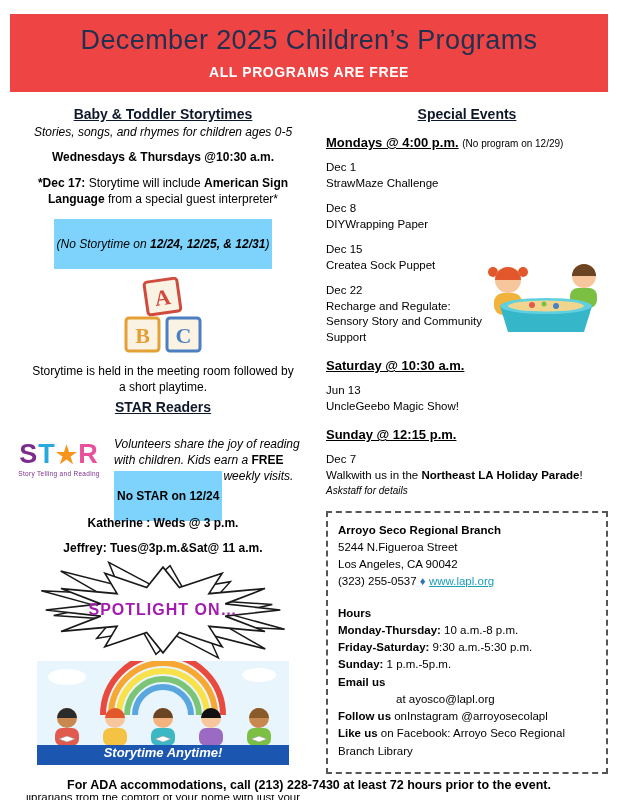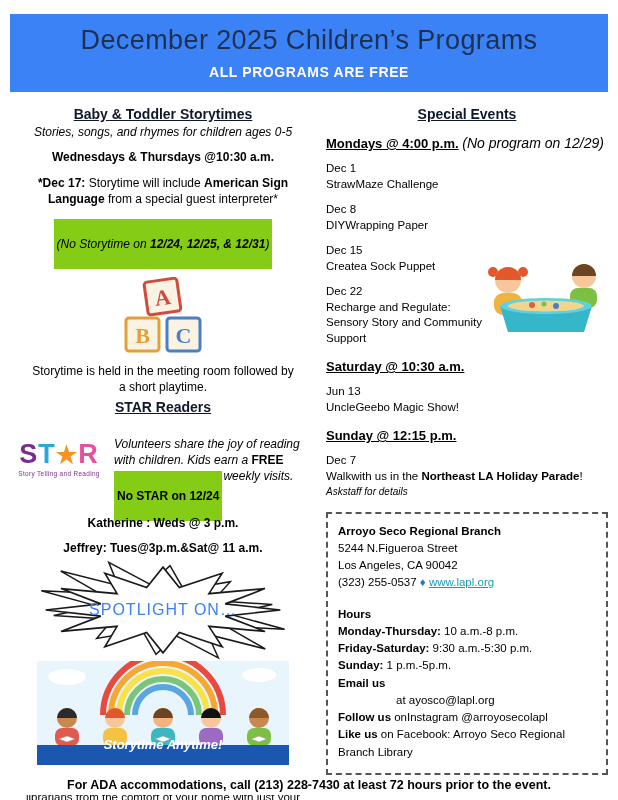--- a/index.html
+++ b/index.html
@@ -2,24 +2,24 @@
 <html><head>
 <meta charset="utf-8">
 <style>
   * { margin:0; padding:0; box-sizing:border-box; }
   html,body { width:618px; height:800px; }
   body {
     font-family:"Liberation Sans", sans-serif;
     background:#ffffff; color:#000; overflow:hidden; position:relative;
   }
   .b { font-weight:bold; }
-  .highlight { background:#84cc16; padding:18px 3px; }
+  .highlight { background:#7dd3fc; padding:18px 3px; }
 
   
-  .banner { margin:14px 10px 0 10px; background:#3b82f6; text-align:center; padding:11px 0 12px; }
+  .banner { margin:14px 10px 0 10px; background:#ef4444; text-align:center; padding:11px 0 12px; }
   .banner-title { font-size:27px; color:#1F3050; letter-spacing:.4px; }
   .banner-subtitle { font-size:14px; color:#fff; font-weight:bold; margin-top:8px; letter-spacing:.6px; }
 
   
   .columns { display:flex; gap:12px; padding:10px 10px 0 12px; align-items:flex-start; }
   .col-left { width:302px; text-align:center; }
   .col-right { width:282px; position:relative; text-align:left; }
 
   .heading { color:#0f172a; font-weight:bold; text-decoration:underline; font-size:14px; margin-top:4px; }
   .center { text-align:center; }
@@ -41,34 +41,34 @@
   .star-caption { font-size:6.5px; color:#7B2D8E; margin-top:2px; letter-spacing:.3px; }
   .star-desc { font-style:italic; font-size:12px; line-height:1.3; width:198px; }
   .star-desc .ni { font-style:normal; }
   .no-star-line { margin-top:5px; }
   .no-star-line .highlight { font-style:normal; font-weight:bold; font-size:12px; }
 
   .line { font-size:12px; margin-top:11px; }
 
   .burst-wrap { position:relative; width:248px; height:102px; margin:4px auto 0; }
   .burst-label { position:absolute; left:50%; top:50%; transform:translate(-50%,-50%);
-    color:#3b82f6; font-weight:normal; font-size:16px; letter-spacing:1px; white-space:nowrap; }
+    color:#a21caf; font-weight:bold; font-size:16px; letter-spacing:1px; white-space:nowrap; }
 
   .banner-img { position:relative; width:252px; margin:0 auto; }
-  .ribbon-caption { position:absolute; left:0; right:0; bottom:14px; height:18px;
+  .ribbon-caption { position:absolute; left:0; right:0; bottom:6px; height:18px;
     color:#fff; font-weight:bold; font-style:italic; font-size:13px; text-align:center; }
 
   .watch-text { font-size:11.5px; line-height:1.32; margin-top:6px; padding:0 6px; }
   .teal-link { color:#1A9EB8; text-decoration:underline; font-size:11.5px; cursor:pointer; }
   a.block-link { display:block; margin-top:2px; }
 
   
   .day-heading { margin-top:13px; font-size:13px; }
   .day-u { font-weight:bold; text-decoration:underline; }
-  .day-note { font-size:14px; font-style:italic; }
+  .day-note { font-size:10px; }
   .event { margin-top:10px; font-size:11.5px; line-height:1.35; }
   .event-date { }
   .event-title { }
   .narrow .event-title { width:158px; }
   .small-note { font-size:10px; font-style:italic; }
   .sensory-img { position:absolute; top:148px; right:-8px; width:140px; height:88px; }
 
   .branch-box { margin-top:12px; border:2px dashed #555; padding:9px 10px 12px;
     font-size:11.5px; line-height:1.5; min-height:238px; }
   .branch-box .spacer { height:14px; }

